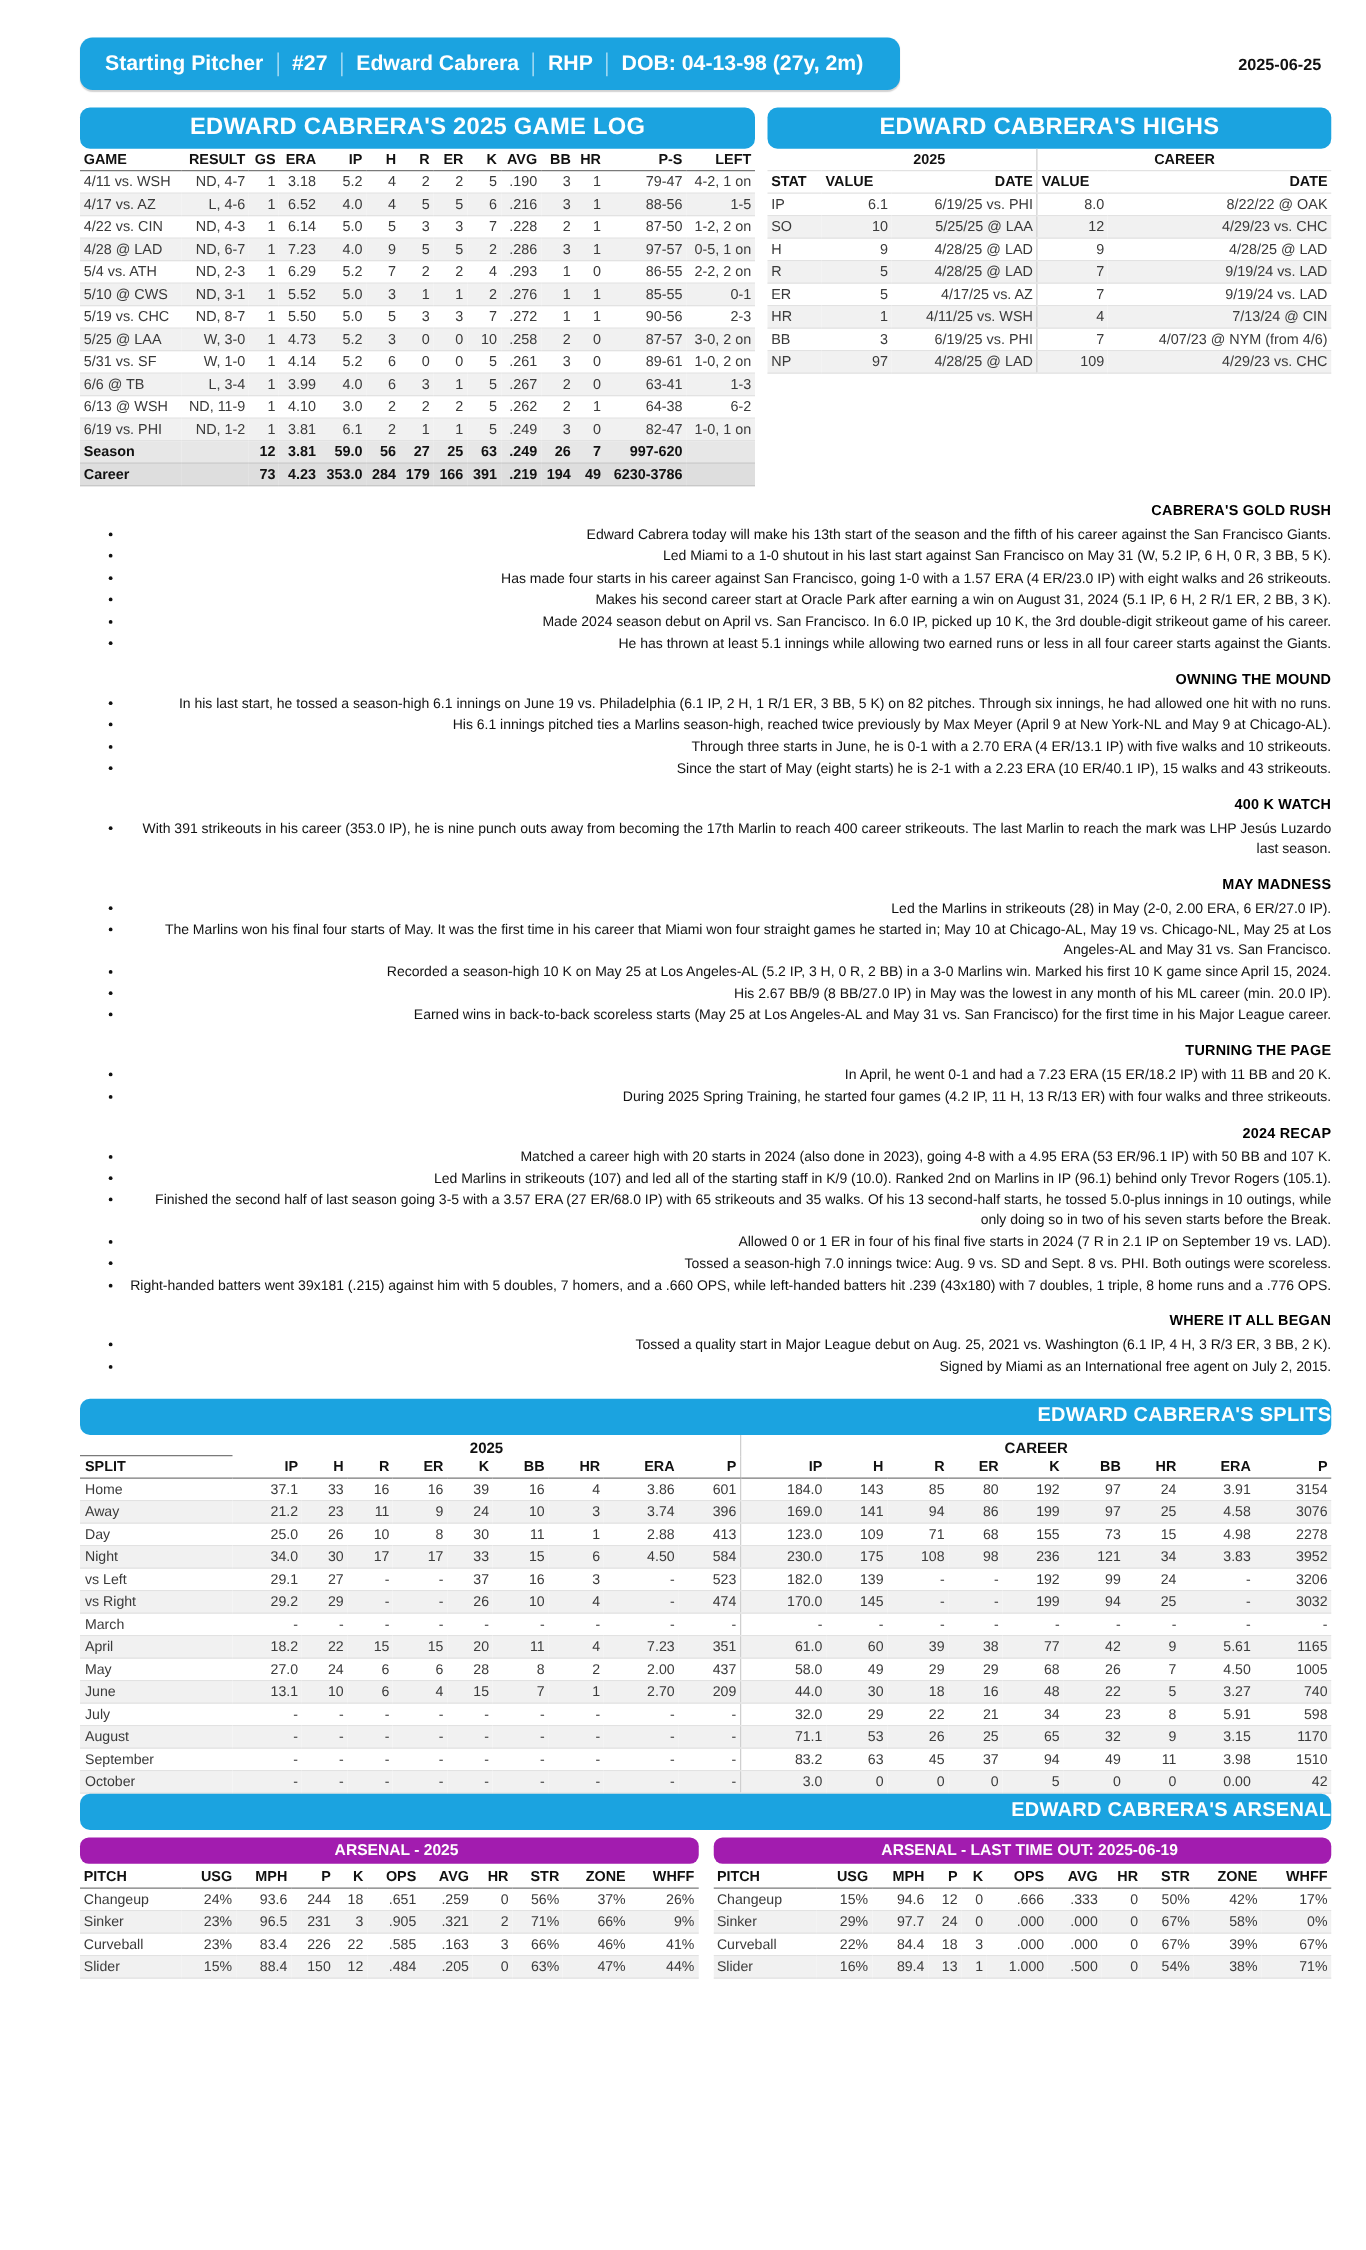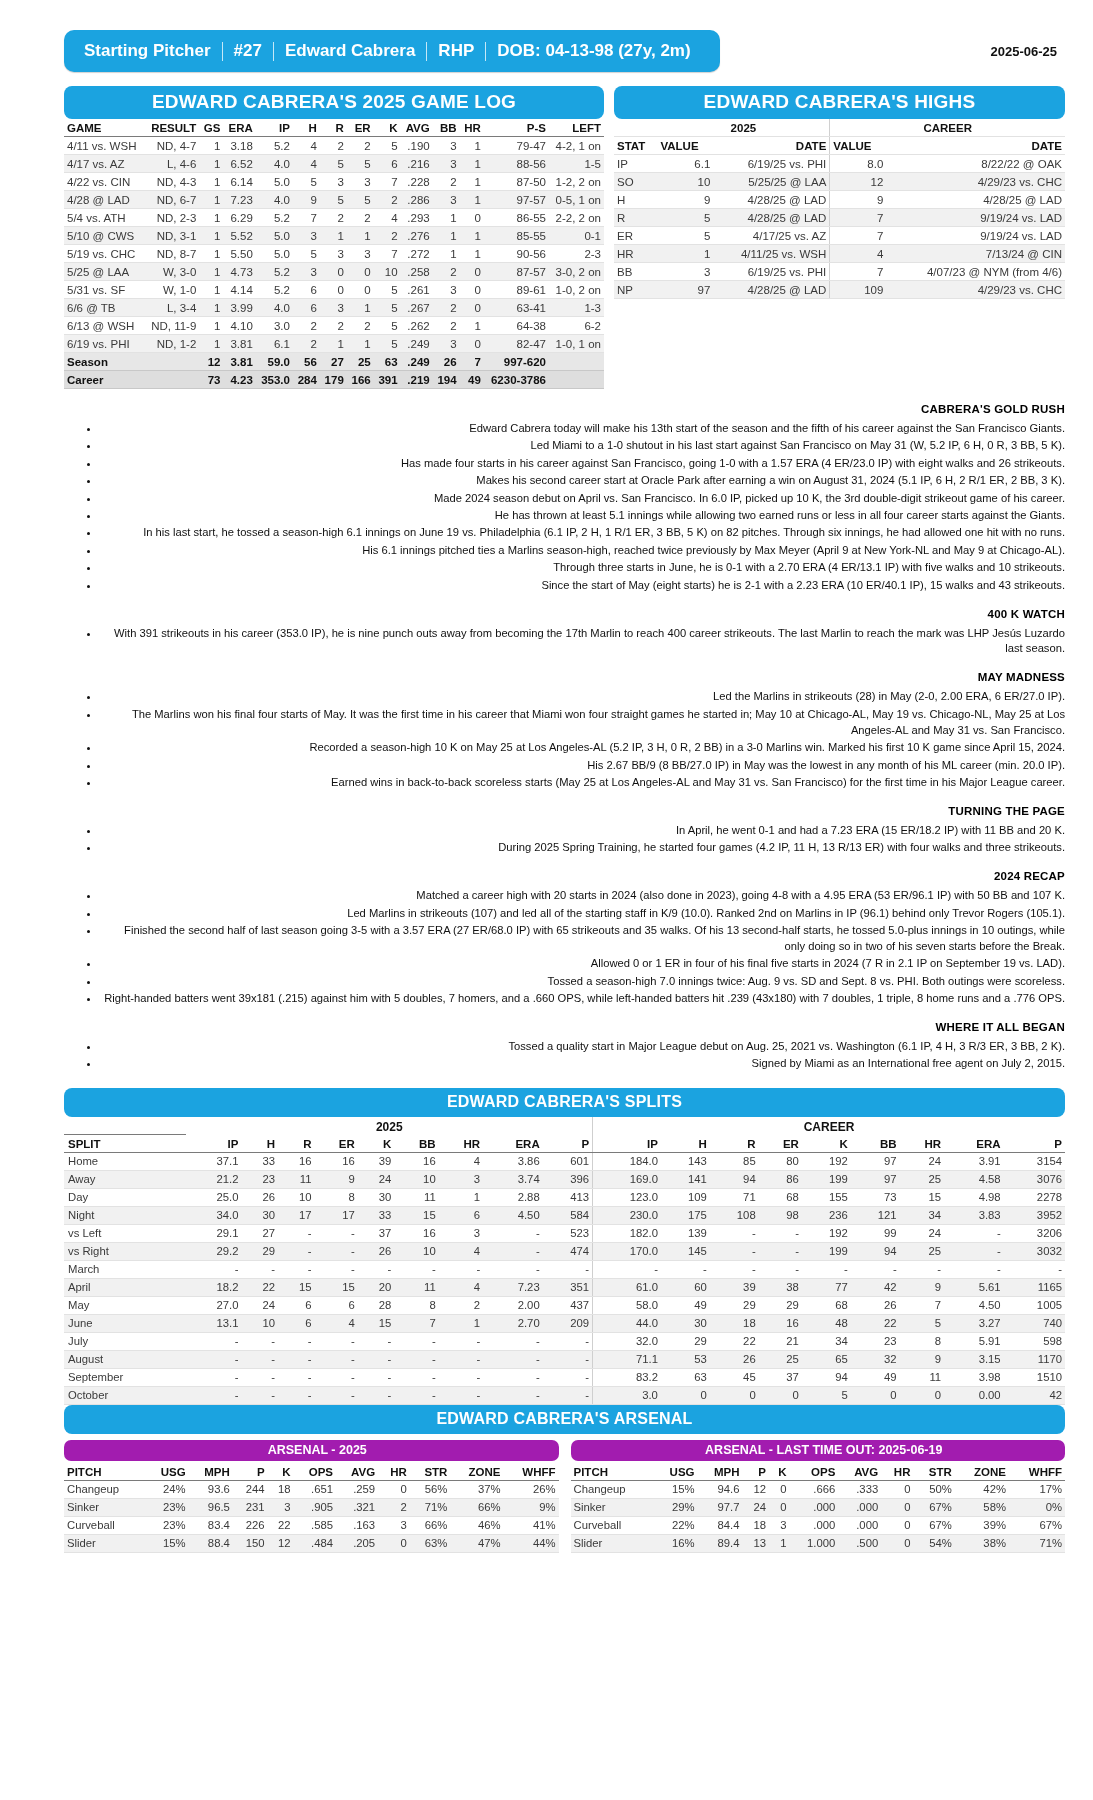--- a/index.html
+++ b/index.html
@@ -47,21 +47,21 @@
   .banner {
     background: #1ba3e0;
     color: #fff;
     font-weight: bold;
     text-align: center;
     border-radius: 8px;
     font-size: 19px;
     padding: 5px 0 6px 0;
     letter-spacing: .2px;
   }
-  .banner.wide { font-size: 16px; }
+  .banner.wide { font-size: 16px; text-align: right; }
 
   
   table.stat {
     width: 100%;
     border-collapse: collapse;
     font-size: 11.5px;
     color: #3a3a3a;
   }
   table.stat th {
     font-weight: bold;
@@ -493,20 +493,21 @@
   <div class="notes">
       <div class="note-head">CABRERA'S GOLD RUSH</div>
       <ul class="bullets">
         <li>Edward Cabrera today will make his 13th start of the season and the fifth of his career against the San Francisco Giants.</li>
         <li>Led Miami to a 1-0 shutout in his last start against San Francisco on May 31 (W, 5.2 IP, 6 H, 0 R, 3 BB, 5 K).</li>
         <li>Has made four starts in his career against San Francisco, going 1-0 with a 1.57 ERA (4 ER/23.0 IP) with eight walks and 26 strikeouts.</li>
         <li>Makes his second career start at Oracle Park after earning a win on August 31, 2024 (5.1 IP, 6 H, 2 R/1 ER, 2 BB, 3 K).</li>
         <li>Made 2024 season debut on April vs. San Francisco. In 6.0 IP, picked up 10 K, the 3rd double-digit strikeout game of his career.</li>
         <li>He has thrown at least 5.1 innings while allowing two earned runs or less in all four career starts against the Giants.</li>
       </ul>
+      <div class="note-head">OWNING THE MOUND</div>
       <ul class="bullets">
         <li>In his last start, he tossed a season-high 6.1 innings on June 19 vs. Philadelphia (6.1 IP, 2 H, 1 R/1 ER, 3 BB, 5 K) on 82 pitches. Through six innings, he had allowed one hit with no runs.</li>
         <li>His 6.1 innings pitched ties a Marlins season-high, reached twice previously by Max Meyer (April 9 at New York-NL and May 9 at Chicago-AL).</li>
         <li>Through three starts in June, he is 0-1 with a 2.70 ERA (4 ER/13.1 IP) with five walks and 10 strikeouts.</li>
         <li>Since the start of May (eight starts) he is 2-1 with a 2.23 ERA (10 ER/40.1 IP), 15 walks and 43 strikeouts.</li>
       </ul>
       <div class="note-head">400 K WATCH</div>
       <ul class="bullets">
         <li>With 391 strikeouts in his career (353.0 IP), he is nine punch outs away from becoming the 17th Marlin to reach 400 career strikeouts. The last Marlin to reach the mark was LHP Jesús Luzardo last season.</li>
       </ul>

